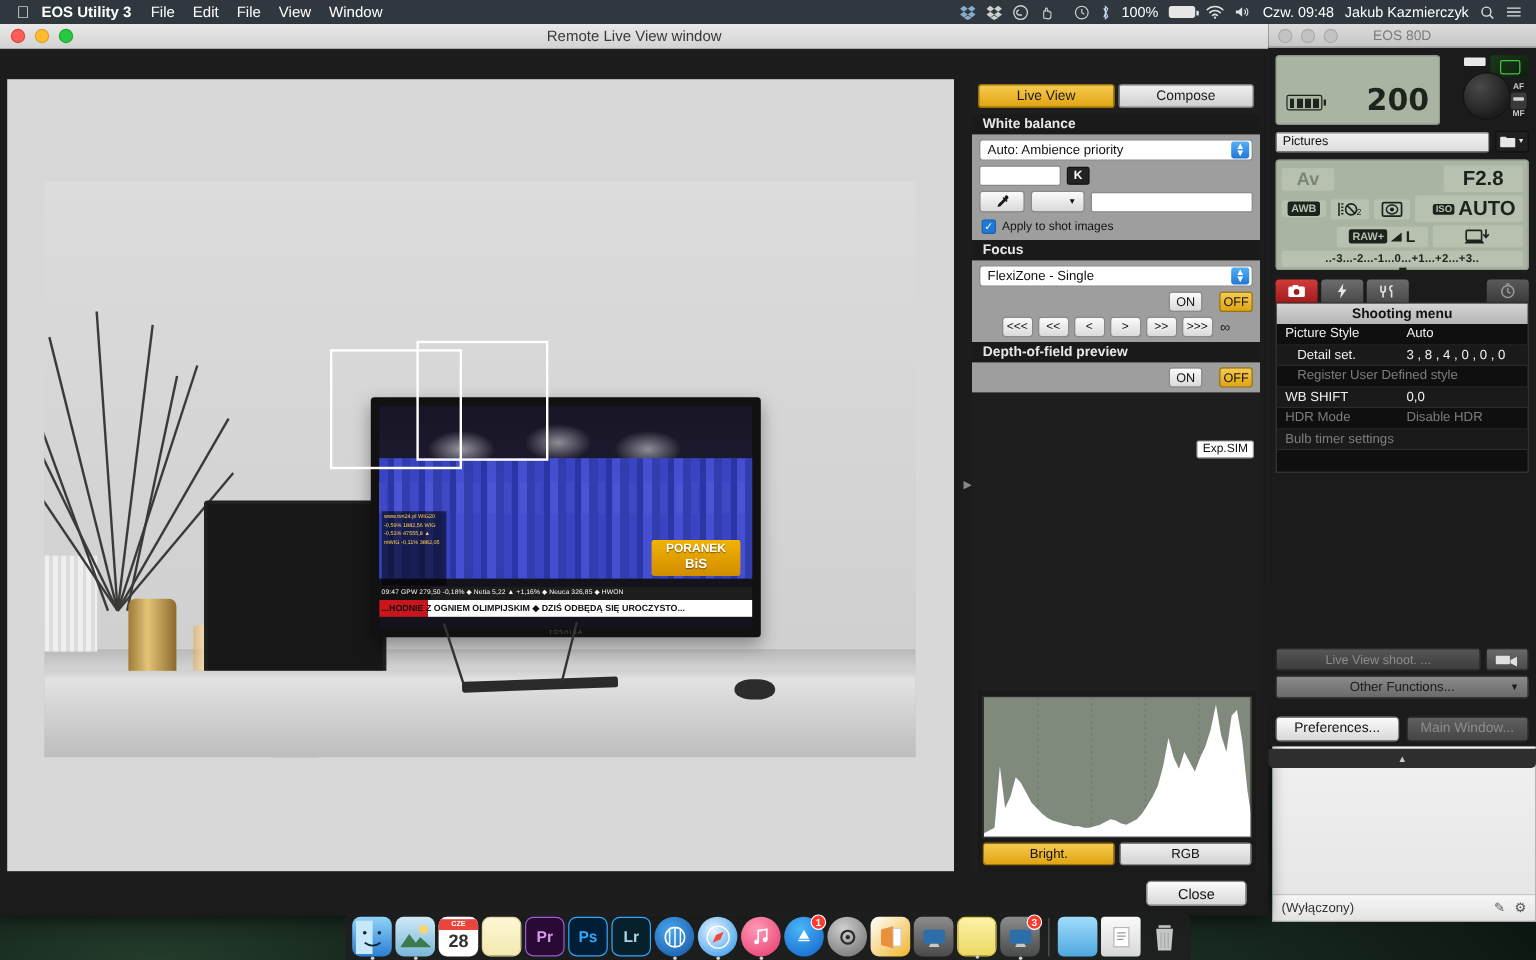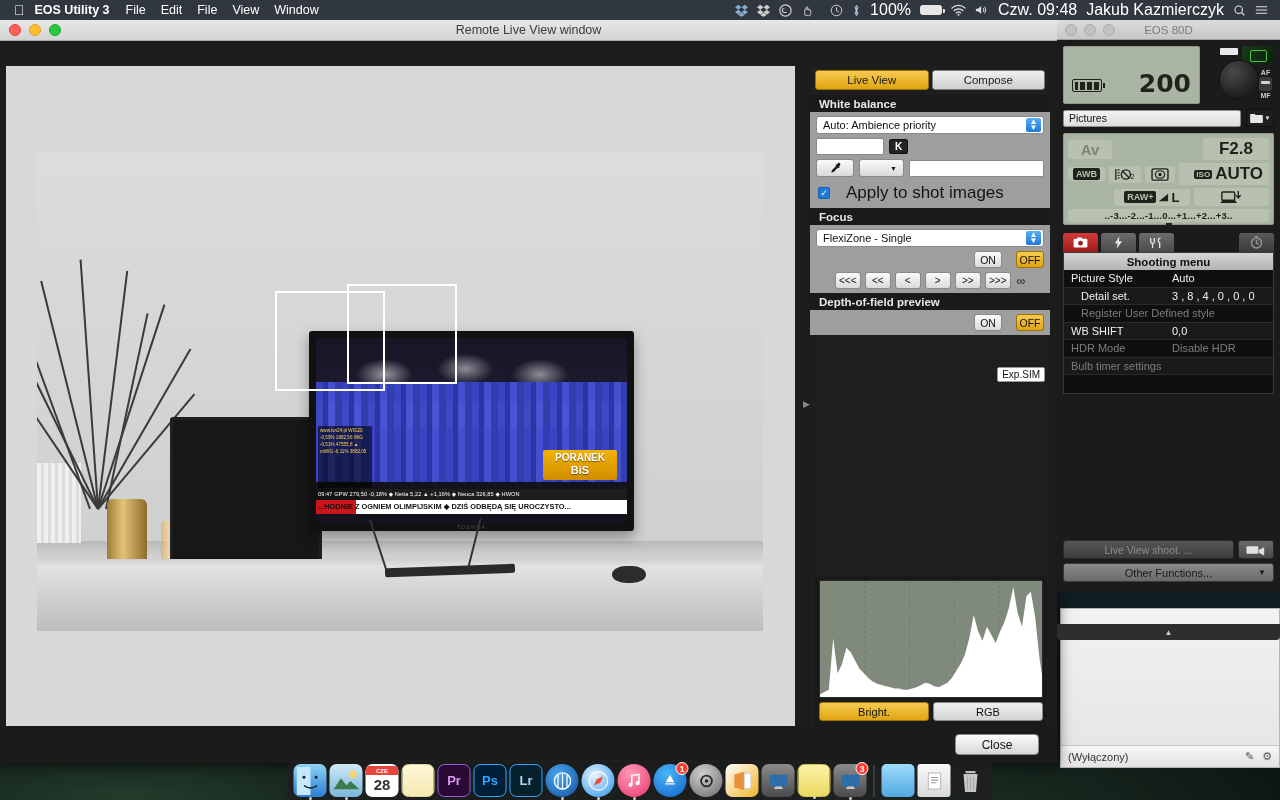--- a/index.html
+++ b/index.html
@@ -29,21 +29,21 @@
     position: absolute; top: 0; left: 0; width: 1280px; height: 20px;
     background: #31373f; color: #fff;
     display: flex; align-items: center; font-size: 12px;
     padding: 0 8px; z-index: 60;
   }
   .mb-apple { font-size: 14px; margin: 0 10px 0 6px; line-height: 1; }
   .mb-app { font-weight: bold; margin-right: 16px; font-size: 12.5px; }
   .mb-item { margin-right: 15px; font-size: 12.5px; }
   .mb-right { margin-left: auto; display: flex; align-items: center; gap: 9px; padding-right: 4px; }
   .mb-ic { opacity: .92; display: inline-flex; align-items: center; }
-  .mb-txt { font-size: 16px; }
+  .mb-txt { font-size: 12px; }
   .batt {
     display: inline-block; width: 22px; height: 10px; border: 1.3px solid #e6e6e6;
     border-radius: 2.5px; position: relative; background: #e6e6e6;
   }
   .batt::after {
     content: ""; position: absolute; right: -4px; top: 2.5px;
     width: 2.2px; height: 4px; background: #e6e6e6; border-radius: 0 1px 1px 0;
   }
 
   
@@ -257,21 +257,21 @@
     background: linear-gradient(180deg,#fbfbfb,#d9d9d9);
     border: 1px solid #8a8a8a; border-radius: 3px;
     display: flex; align-items: center; justify-content: center;
   }
   .chkrow { display: flex; align-items: center; gap: 5px; padding: 2px 0 1px 2px; }
   .chk {
     width: 12px; height: 12px; border-radius: 2px; background: #1f79d8;
     color: #fff; font-size: 9px; display: flex; align-items: center; justify-content: center;
     border: 1px solid #1663b2;
   }
-  .chklabel { font-size: 17px; color: #151515; margin-left: 11px; }
+  .chklabel { font-size: 10px; color: #151515; }
   .onoff { display: flex; gap: 14px; margin-left: auto; }
   .onoff .b {
     width: 28px; height: 17px; font-size: 10.5px; display: flex; align-items: center;
     justify-content: center; border: 1px solid #8a8a8a; border-radius: 3px; color: #111;
     background: linear-gradient(180deg,#fbfbfb,#dadada);
   }
   .onoff .b.sel { background: linear-gradient(180deg,#f6ca50,#e0a512); border-color: #9c7406; }
   .focus-nav { display: flex; gap: 4px; align-items: center; justify-content: center; }
   .fbtn {
     width: 26px; height: 17px; font-size: 10px; display: flex; align-items: center;
@@ -940,20 +940,24 @@
           </div>
         </div>
         <div class="act-row">
           <div class="act-other">
             <span>Other Functions...</span>
             <span class="caret">▼</span>
           </div>
         </div>
       </div>
 
+      <div class="eos-footer">
+        <div class="foot-btn light">Preferences...</div>
+        <div class="foot-btn dark">Main Window...</div>
+      </div>
       <div class="eos-collapse">▲</div>
     </div>
   </div>
 
   <div class="dock">
     <div class="dock-ico" style="background:linear-gradient(180deg,#8fd3f7,#2a7fd4)">
       <svg width="28" height="28" viewBox="0 0 30 30">
           <rect x="0" y="0" width="15" height="30" fill="#c7e8fb"></rect>
           <circle cx="8" cy="11" r="1.6" fill="#123"></circle>
           <circle cx="21" cy="11" r="1.6" fill="#123"></circle>

